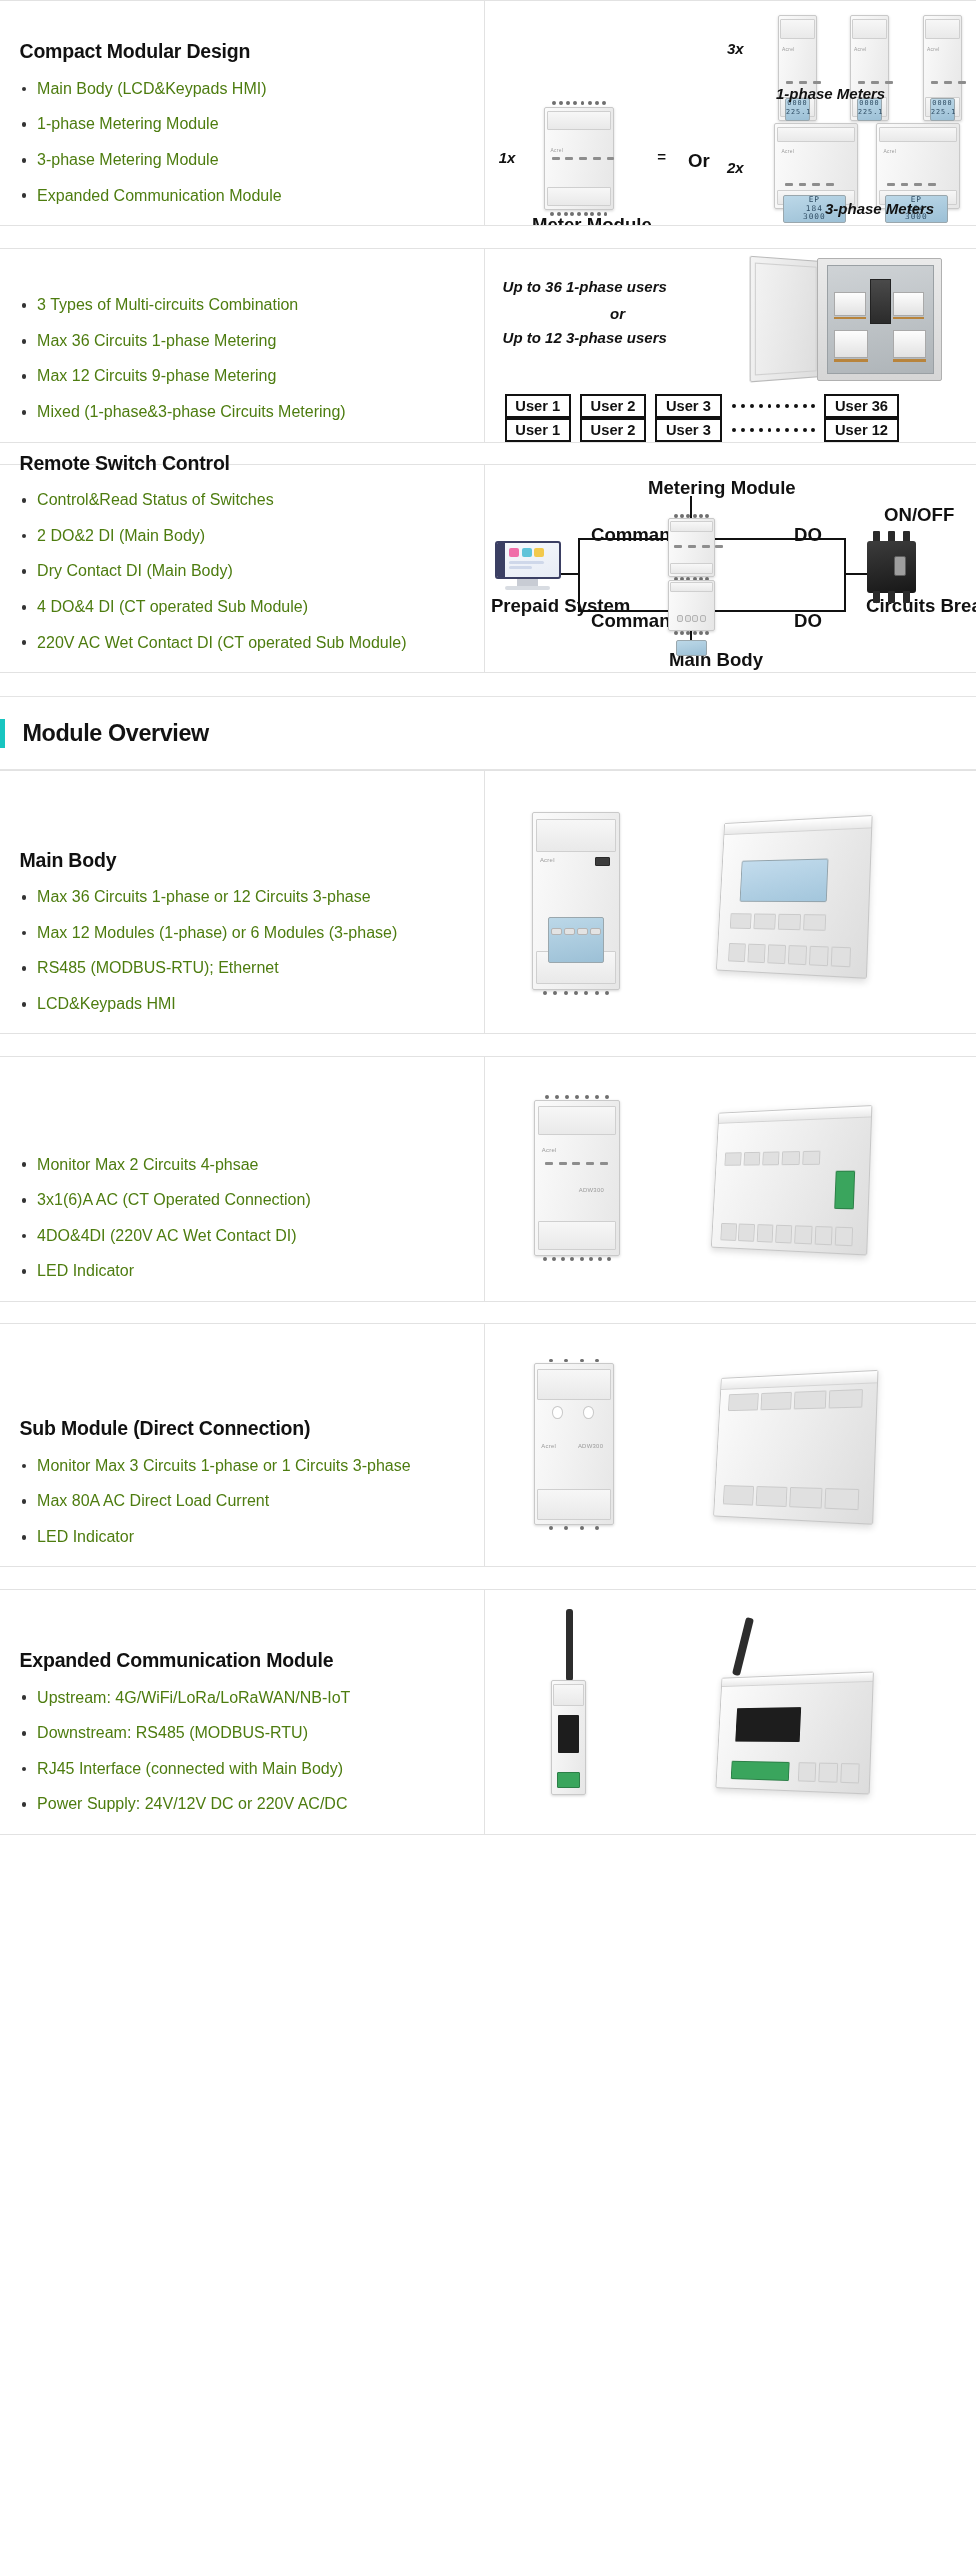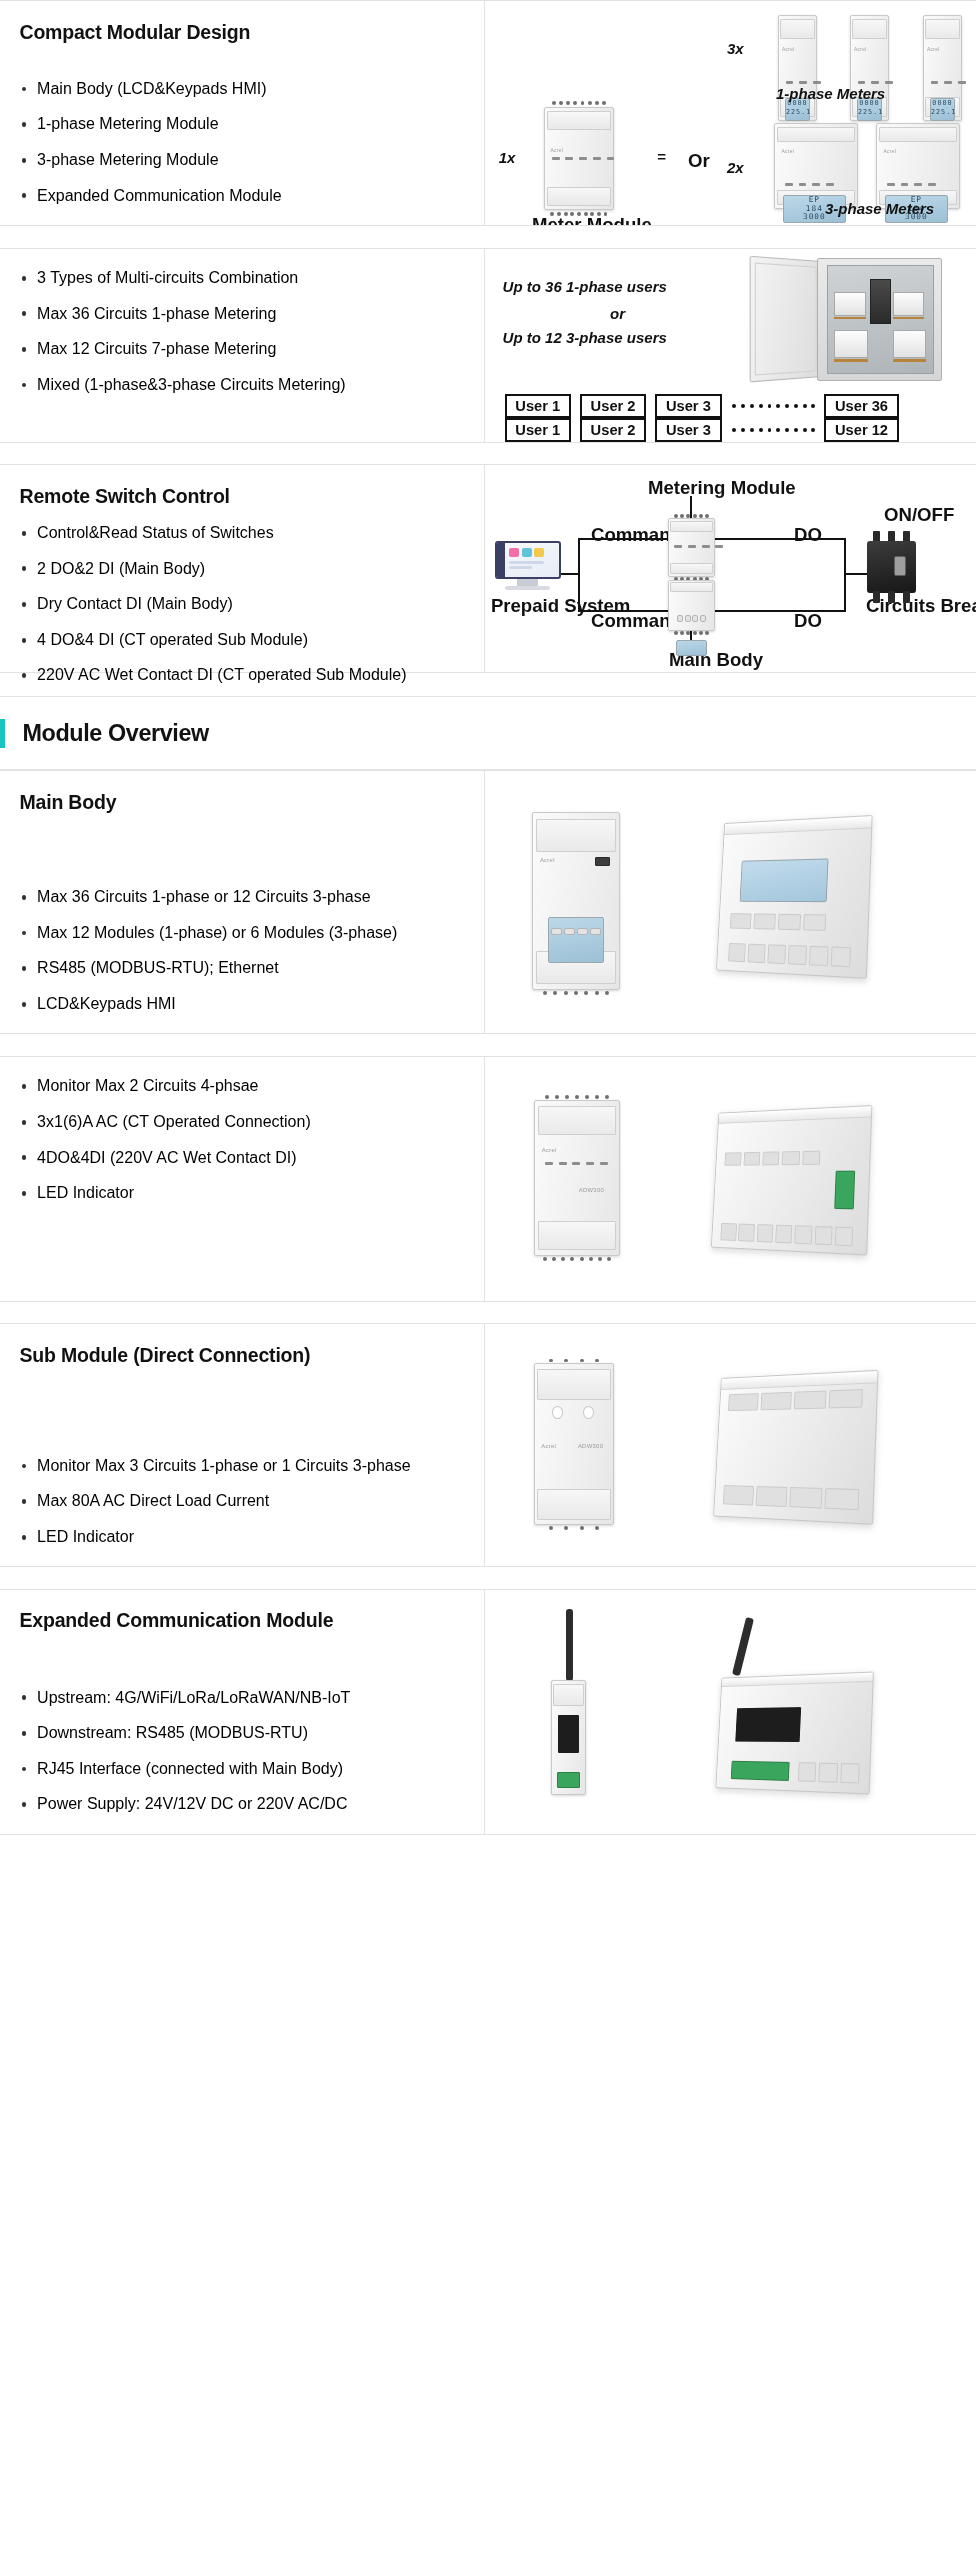--- a/index.html
+++ b/index.html
@@ -24,41 +24,41 @@
     display: flex;
     align-items: stretch;
   }
   .card + .card { margin-top: 21.5px; }
 
   .card-left {
     width: 484px;
     flex: 0 0 484px;
     display: flex;
     flex-direction: column;
-    justify-content: space-between;
+    justify-content: flex-end;
     padding: 19.5px 25.4px 19.5px 19.5px;
   }
   .card-right {
     flex: 1 1 auto;
     border-left: 1px solid #e2e2e2;
     position: relative;
     overflow: hidden;
   }
 
   .feat-title {
     font-size: 19.5px;
     font-weight: bold;
     letter-spacing: -0.2px;
     color: #111;
     margin: 0 0 15.6px 0;
   }
   .feat-list { list-style: none; margin: 0; padding: 0; }
   .feat-list li {
     font-size: 16px;
-    color: #000000;
+    color: #4d7c0f;
     line-height: 1.25;
     padding: 0 0 0 17.6px;
     margin-bottom: 15.6px;
     position: relative;
   }
   .feat-list li:last-child { margin-bottom: 0; }
   .feat-list li .dot {
     position: absolute;
     left: 2px; top: 7.8px;
     width: 4.9px; height: 4.9px;
@@ -429,21 +429,21 @@
         <div class="lbl big" style="left:340px;top:199px;">3-phase Meters</div>
       </div>
     </div>
   </div>
 
   <div class="card" style="height:195px;">
     <div class="card-left">
       <ul class="feat-list">
         <li><span class="dot"></span><span>3 Types of Multi-circuits Combination</span></li>
         <li><span class="dot"></span><span>Max 36 Circuits 1-phase Metering</span></li>
-        <li><span class="dot"></span><span>Max 12 Circuits 7-phase Metering</span></li>
+        <li><span class="dot"></span><span>Max 12 Circuits 9-phase Metering</span></li>
         <li><span class="dot"></span><span>Mixed (1-phase&amp;3-phase Circuits Metering)</span></li>
       </ul>
     </div>
 
     <div class="card-right">
       <div class="illus">
         <div class="lbl big" style="left:17.6px;top:29px;">Up to 36 1-phase users</div>
         <div class="lbl big" style="left:125px;top:56px;">or</div>
         <div class="lbl big" style="left:17.6px;top:80px;">Up to 12 3-phase users</div>
 

